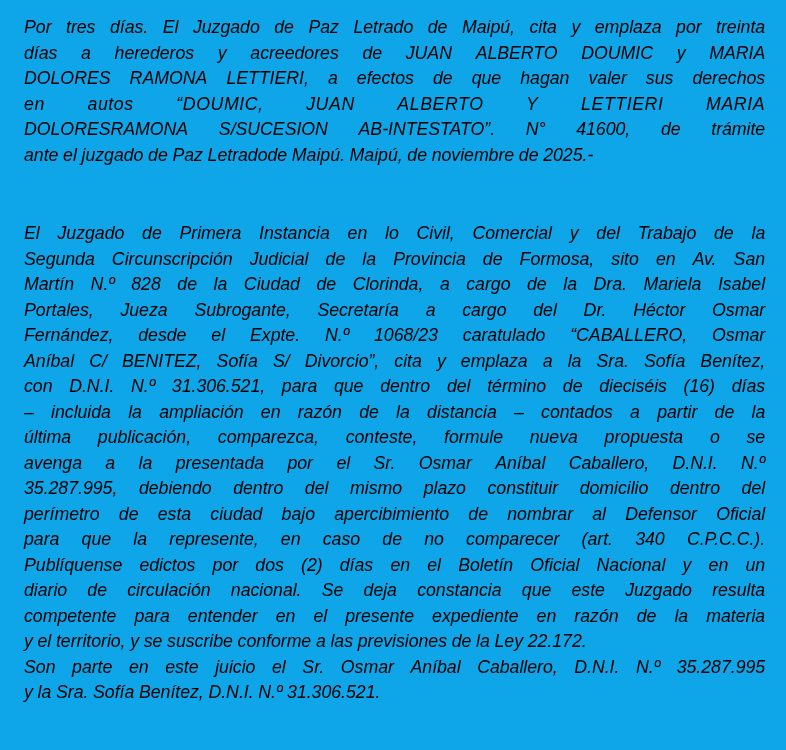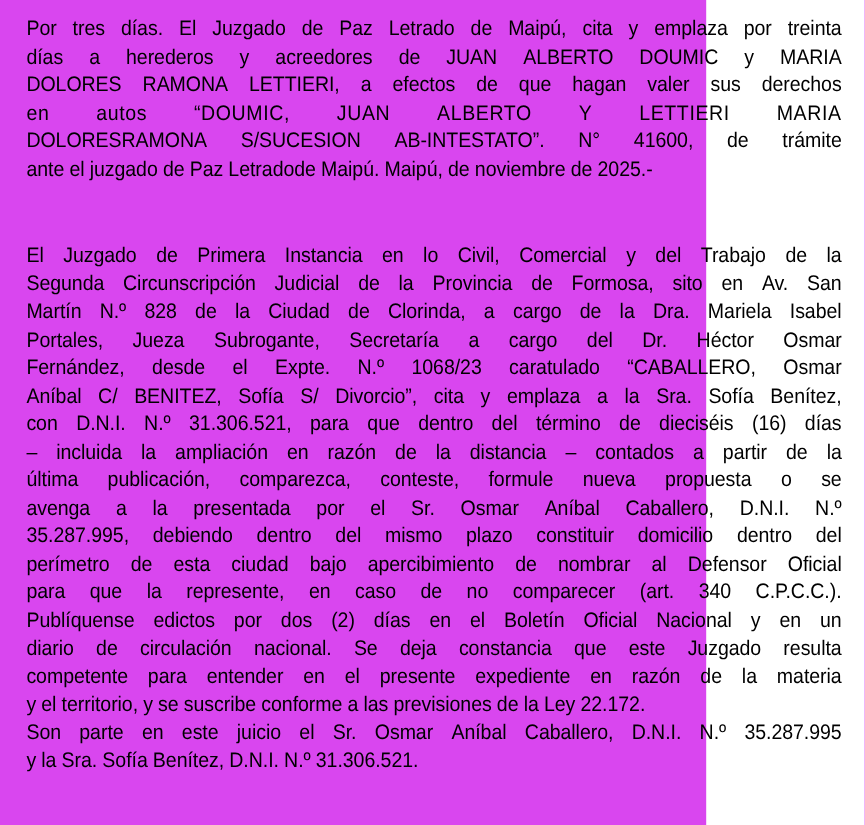--- a/index.html
+++ b/index.html
@@ -12,24 +12,25 @@
     height: 750px;
     background: #ffffff;
     font-family: "Liberation Sans", "DejaVu Sans", sans-serif;
     color: #000000;
     overflow: hidden;
     -webkit-font-smoothing: antialiased;
   }
 
   #document-page {
     position: relative;
-    width: 642px;
+    width: 786px;
     height: 750px;
-    background: #d946ef;
+    background: #0ea5e9;
     box-sizing: border-box;
+    font-style: italic;
   }
 
   .text-column {
     position: absolute;
     left: 24px;
     top: 14px;
     width: 741px;
   }
 
   .edict-paragraph {

